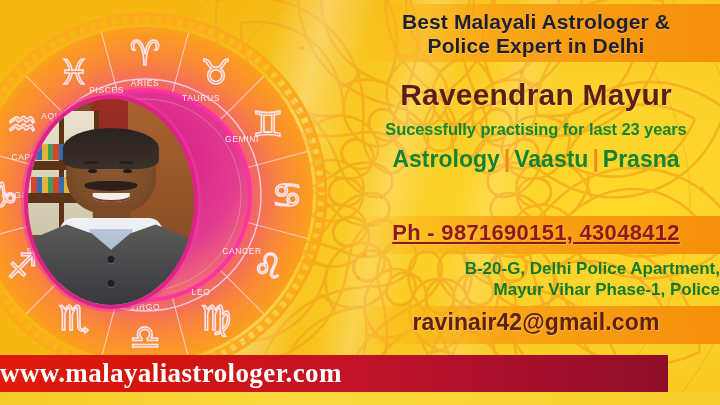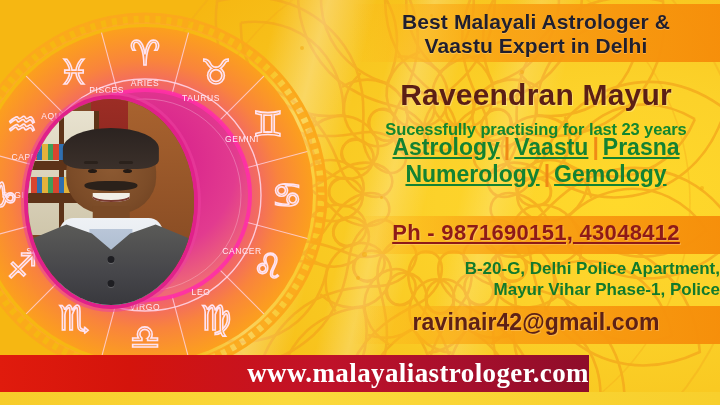--- a/index.html
+++ b/index.html
@@ -106,23 +106,23 @@
   .t4{font-size:23px;font-weight:bold;color:#148232;line-height:1.18;}
   .t4 .sep{color:#f08a16;font-weight:bold;padding:0 4px;}
   .t5{font-size:22px;font-weight:bold;color:#8e1a18;letter-spacing:.3px;
       text-shadow:1px 1px 0 rgba(255,255,255,.22);}
   .t6{font-size:17px;font-weight:bold;color:#127a2c;line-height:1.25;text-align:right;}
   .t7{font-size:23px;font-weight:bold;color:#5e2116;letter-spacing:.1px;
       text-shadow:1px 1px 0 rgba(255,255,255,.22);}
 
   
   #footer{
-    position:absolute;left:0;top:355px;width:589px;height:37px;z-index:6;
+    position:absolute;left:0;top:355px;width:668px;height:37px;z-index:6;
     background:linear-gradient(90deg,#e01b0d 0%,#d4140c 22%,#c01229 55%,#a50f2c 80%,#8e0d2a 100%);
-    display:flex;align-items:center;justify-content:flex-end;
+    display:flex;align-items:center;justify-content:flex-start;
   }
   #footer .url{
     font-family:"Liberation Serif",serif;
     font-size:27px;font-weight:bold;color:#ffffff;letter-spacing:.4px;
   }
   #footstrip{position:absolute;left:0;top:392px;width:720px;height:13px;z-index:6;
     background:linear-gradient(90deg,#f7cc2a,#fbd93c 40%,#f8cf2c);}
 </style>
 </head>
 <body>
@@ -274,34 +274,31 @@
     <div class="neck"></div>
     <div class="shirt"></div>
     <div class="shirt-inner"></div>
     <div class="vest"></div>
     <div class="btn-v" style="top:76%;"></div>
     <div class="btn-v" style="top:88%;"></div>
   </div>
 
   <div class="col t1" style="top:10px;">
     <div>Best Malayali Astrologer &amp;</div>
-    <div>Vaastu Expert in Delhi</div>
+    <div>Police Expert in Delhi</div>
   </div>
 
   <div class="col t2" style="top:78px;">Raveendran Mayur</div>
 
   <div class="col t3" style="top:120px;">Sucessfully practising for last 23 years</div>
 
-  <div class="col t4" style="top:134px;text-decoration:underline;">
+  <div class="col t4" style="top:146px;">
     <div>
       <span>Astrology</span><span class="sep">|</span><span>Vaastu</span><span class="sep">|</span><span>Prasna</span>
     </div>
-    <div>
-      <span>Numerology</span><span class="sep">|</span><span>Gemology</span>
-    </div>
   </div>
 
   <div class="col t5" style="top:220px;text-decoration:underline;">Ph - 9871690151, 43048412</div>
 
   <div class="col t6" style="top:258px;">
     <div>B-20-G, Delhi Police Apartment,</div>
     <div>Mayur Vihar Phase-1, Police</div>
   </div>
 
   <div class="col t7" style="top:309px;">ravinair42@gmail.com</div>

